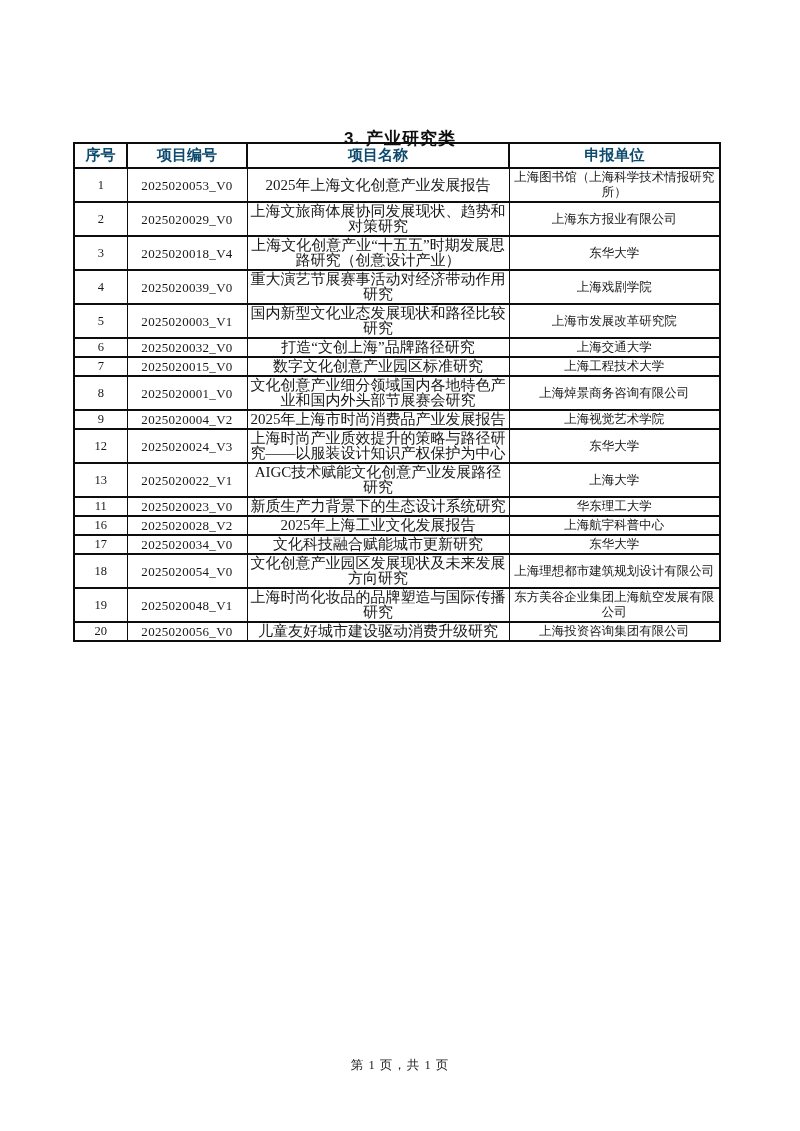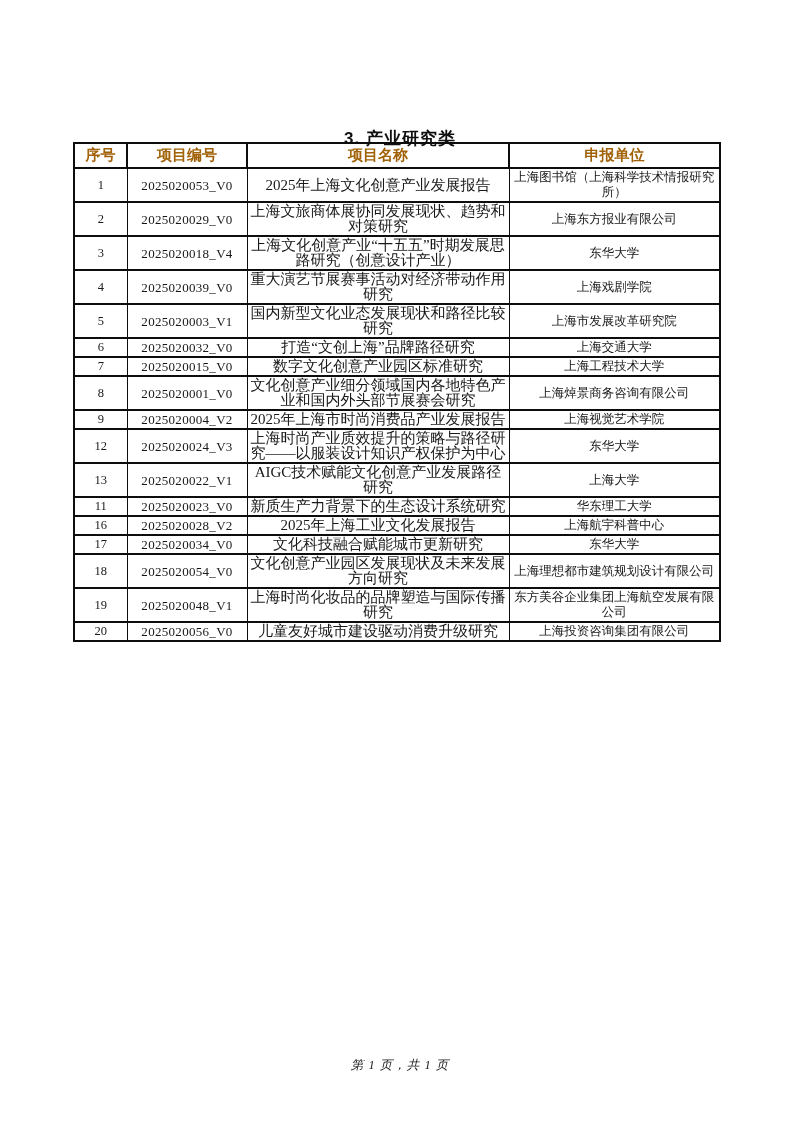--- a/index.html
+++ b/index.html
@@ -37,21 +37,21 @@
   col.c-name { width: 262px; }
   col.c-org  { width: 211px; }
   th {
     border: 2px solid #0d0d0d;
     font-family: "Liberation Sans", sans-serif;
     font-weight: bold;
     font-size: 15px;
     height: 25px;
     padding: 0 2px;
     text-align: center;
-    color: #a16207;
+    color: #0c4a6e;
   }
   td {
     border: 2px solid #0d0d0d;
     border-left-width: 1px;
     border-right-width: 1px;
     text-align: center;
     vertical-align: middle;
     padding: 1px 3px;
     line-height: 15px;
     color: #181818;
@@ -61,21 +61,20 @@
   td.cell-name { font-size: 15px; }
   td.cell-org  { font-size: 12.5px; text-align: center; }
   .page-footer {
     position: absolute;
     top: 1057px; left: 0;
     width: 100%;
     text-align: center;
     font-size: 12.5px;
     letter-spacing: 1px;
     color: #1a1a1a;
-    font-style: italic;
   }
 </style>
 </head>
 <body>
 
 <div class="page-title">3. 产业研究类</div>
 
 <table class="projects">
   <colgroup>
     <col class="c-seq">

